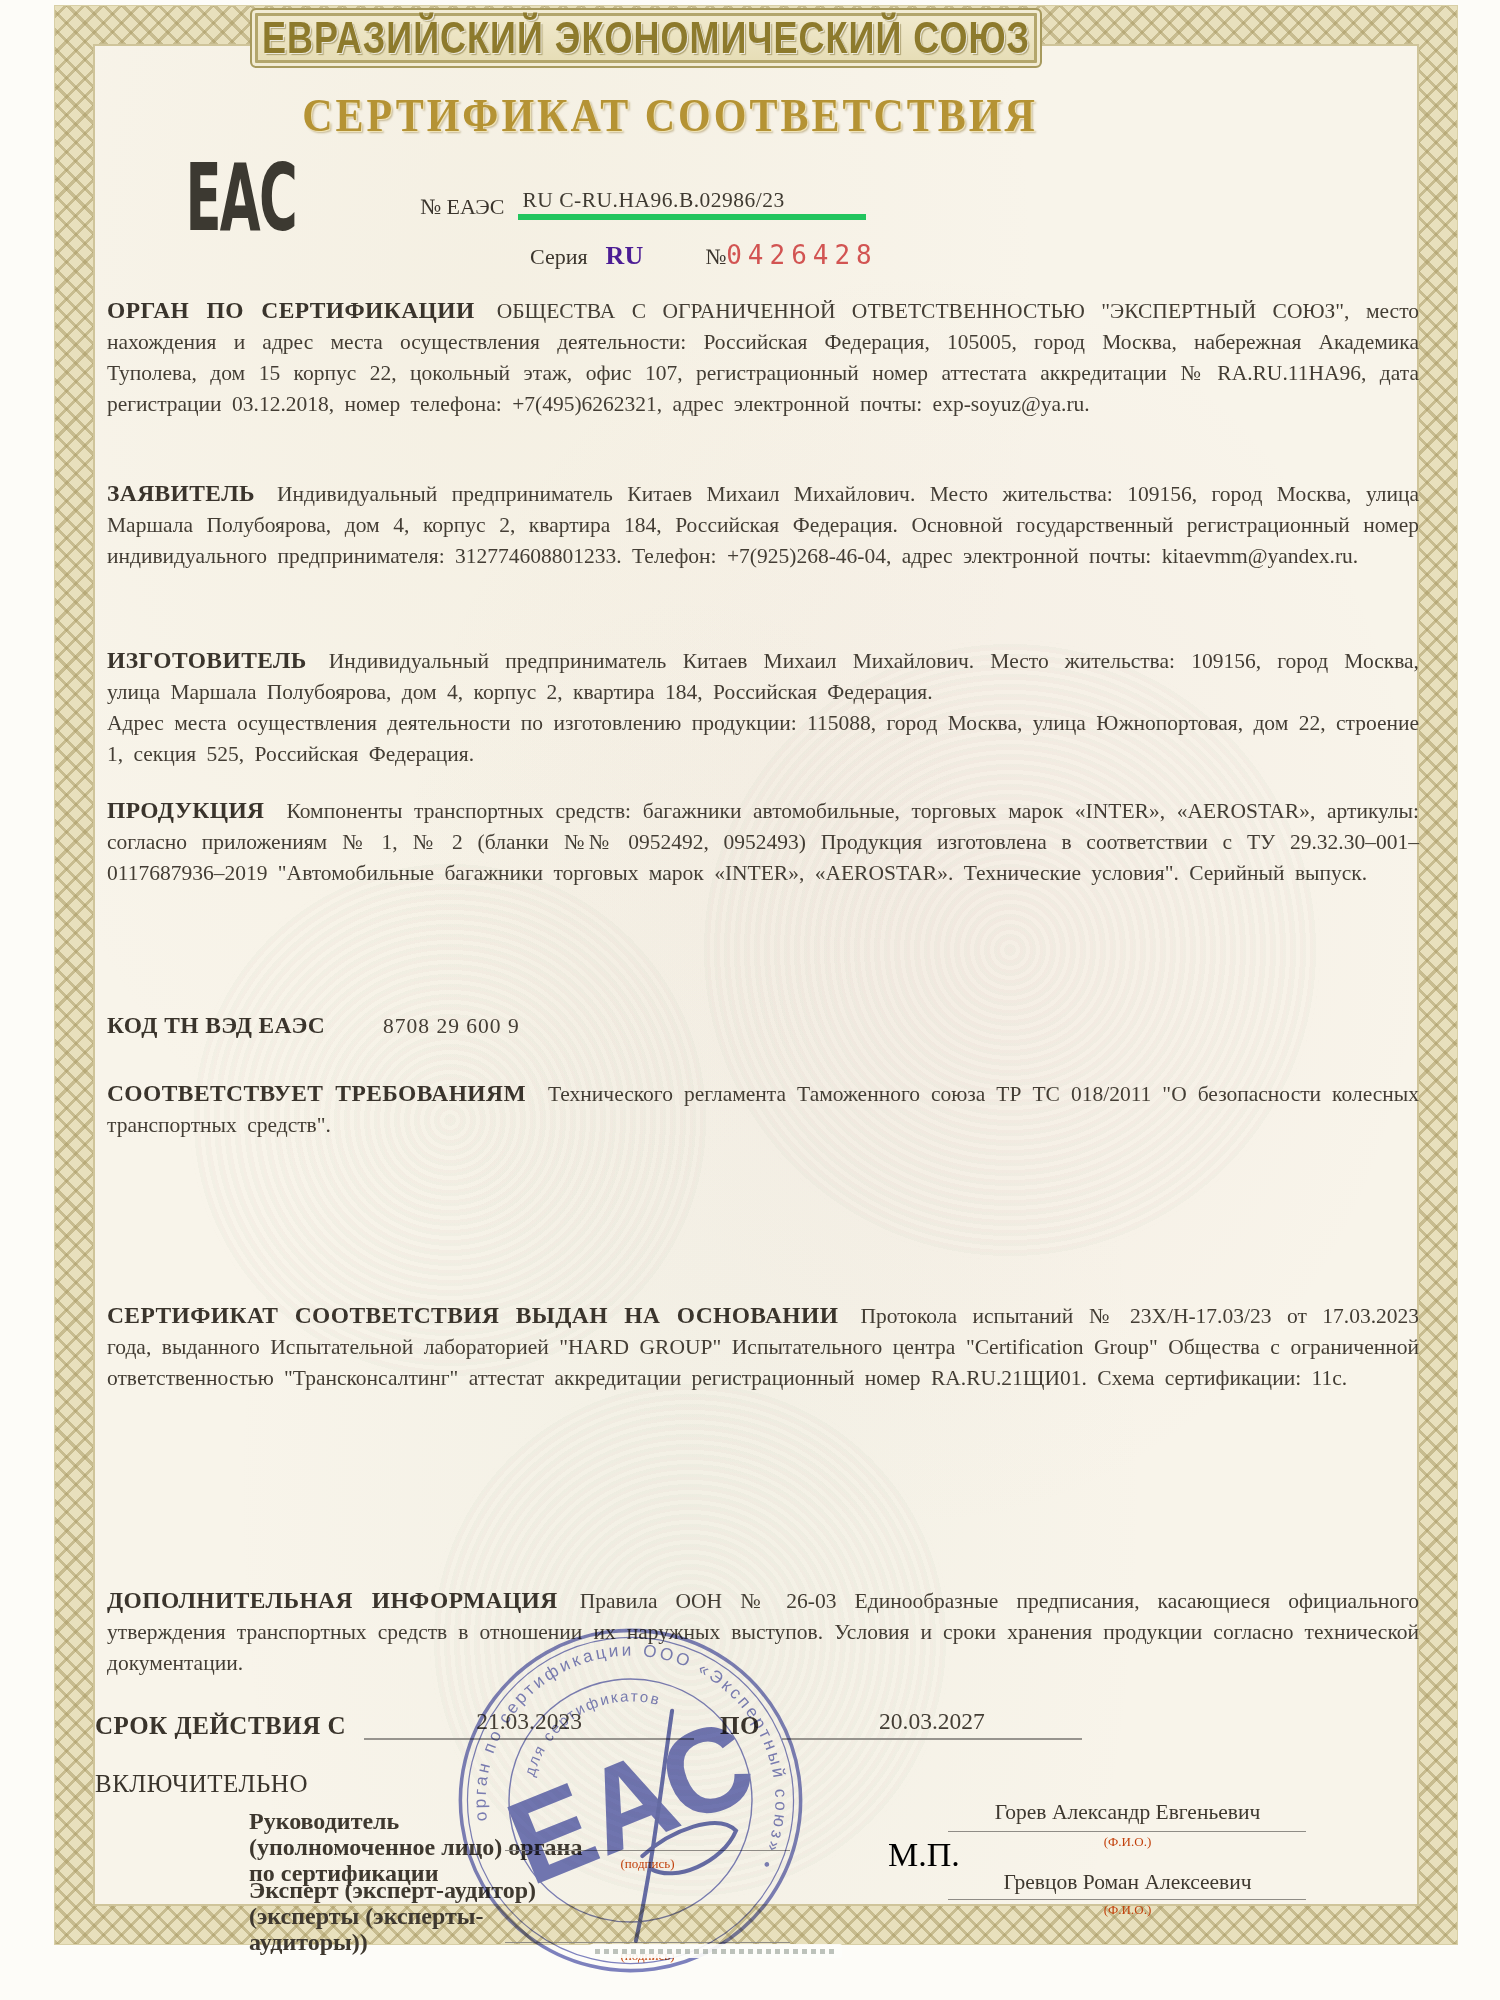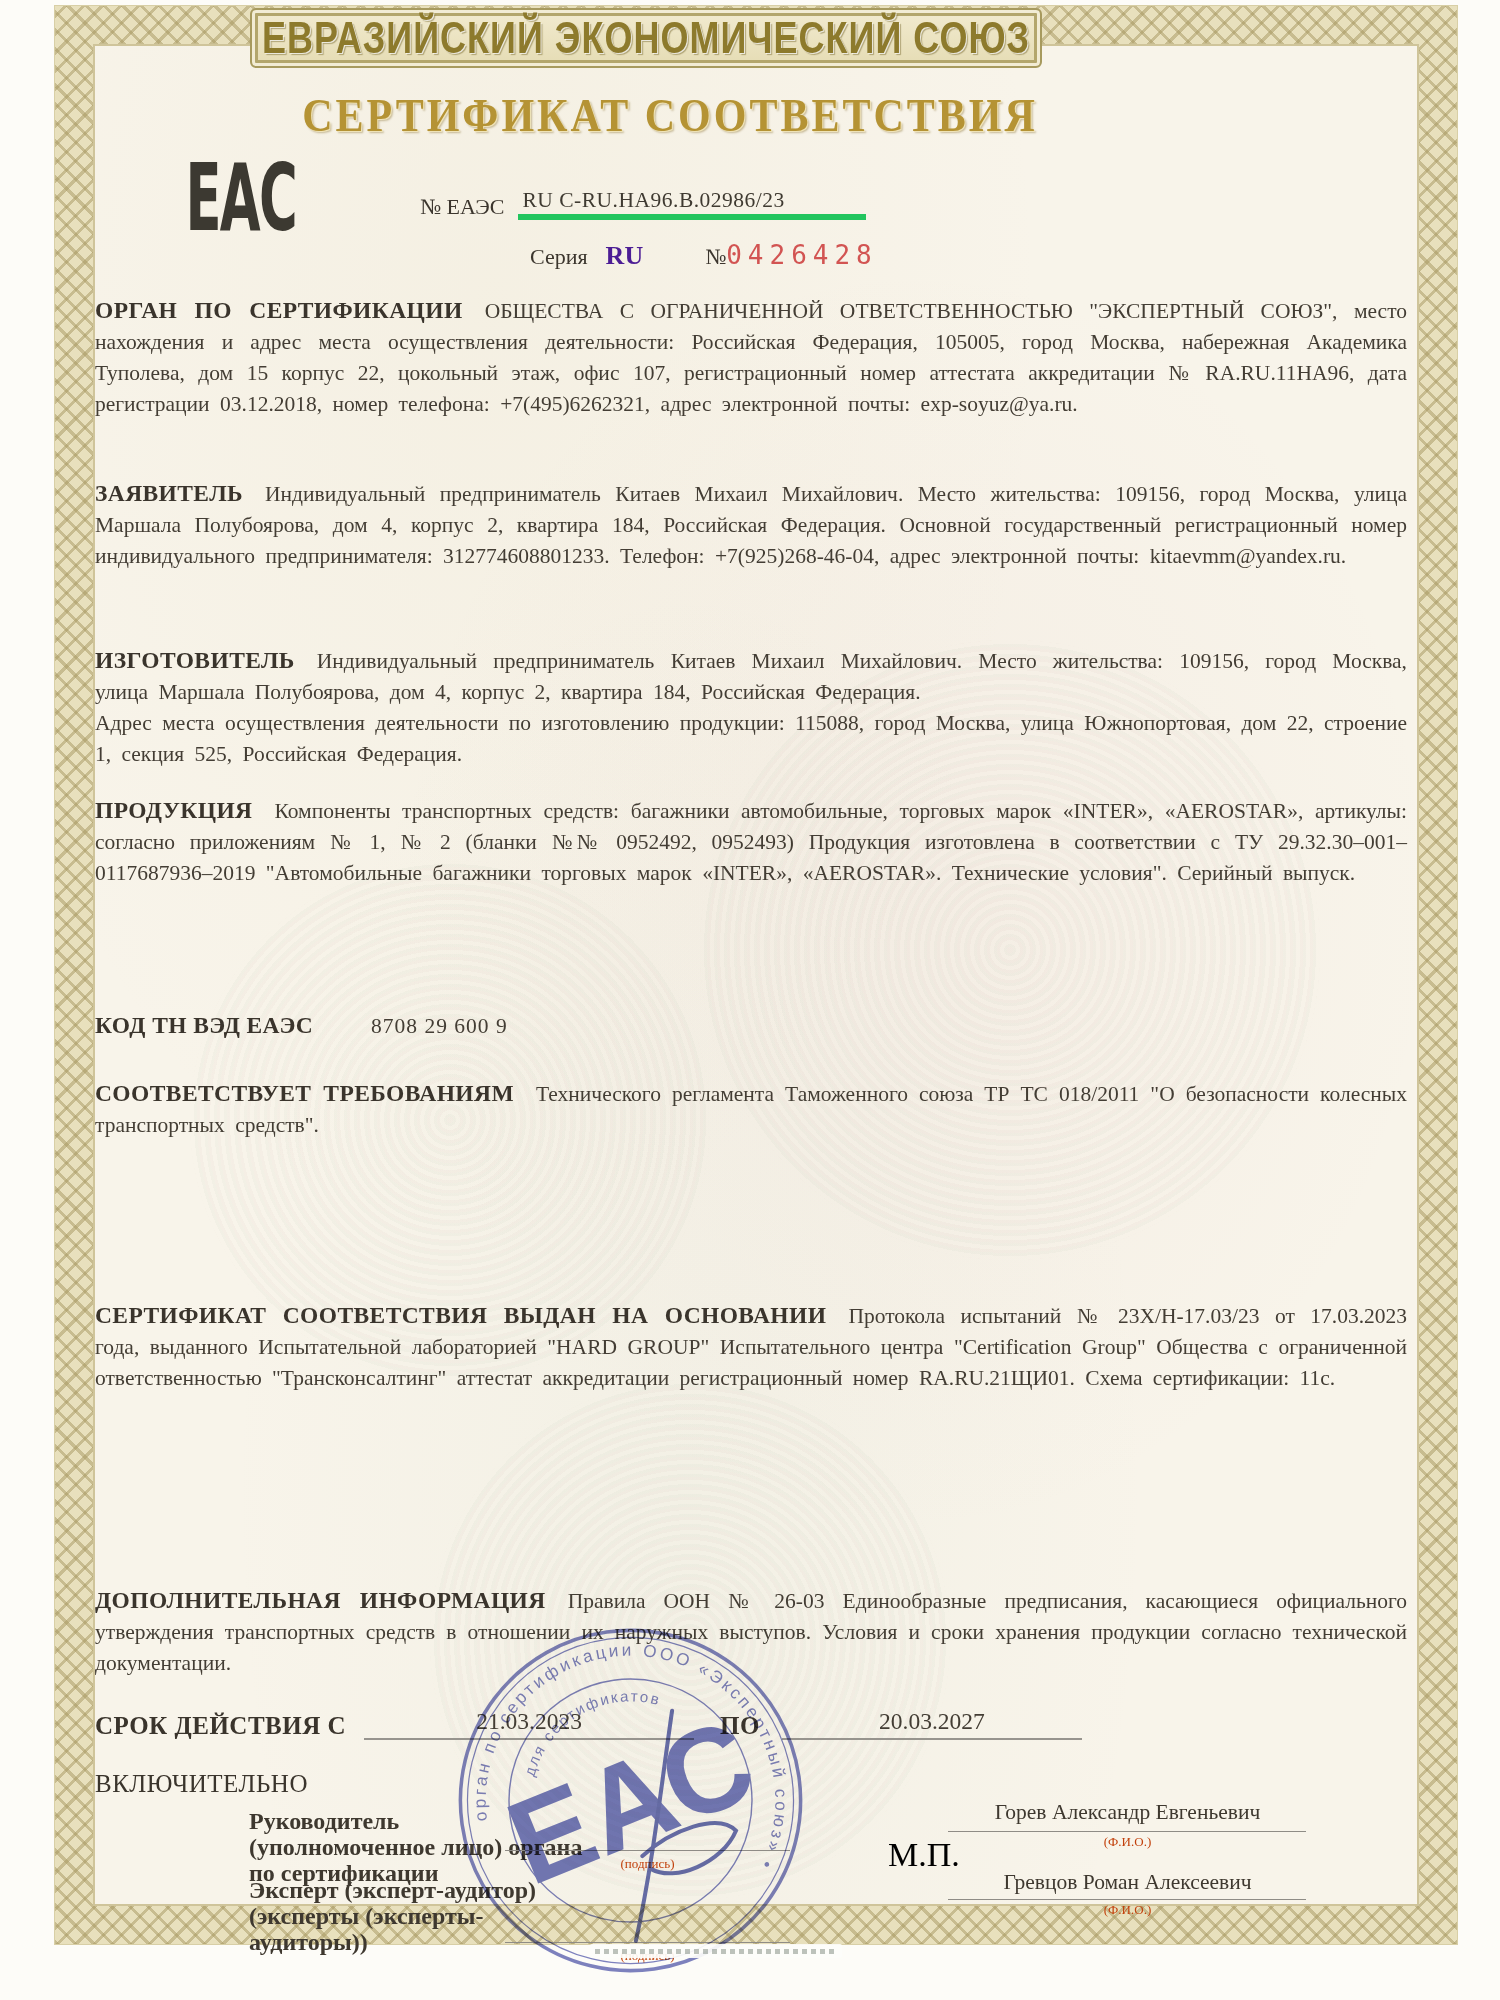--- a/index.html
+++ b/index.html
@@ -42,21 +42,21 @@
   .num-label{font-size:22px;color:#3c362e;margin-right:14px;}
   .num-value{display:inline-block;width:340px;font-size:21.5px;color:#3f3a31;
           border-bottom:6px solid #22c55e;padding:0 4px 1px 4px;letter-spacing:.5px;}
   .series-line{position:absolute;left:530px;top:240px;display:flex;align-items:baseline;}
   .series-label{font-size:22px;color:#3c362e;}
   .series-value{font-size:26px;font-weight:700;color:#4c1d95;margin-left:18px;}
   .blank-label{font-size:22px;color:#3c362e;margin-left:62px;}
   .blank-value{font-family:"DejaVu Sans Mono", monospace;font-size:26px;color:#d25452;
           letter-spacing:6px;margin-left:0;}
   
-  .sec{position:absolute;left:95px;width:1312px;}
+  .sec{position:absolute;left:95px;width:1312px;padding-left:12px;}
   .sec p{margin:0;font-size:21.5px;line-height:31px;text-align:justify;word-spacing:5px;}
   .sec-label{font-weight:700;font-size:23.5px;letter-spacing:.4px;color:#3a342c;margin-right:22px;}
   .kv{display:flex;align-items:baseline;}
   .kv .val{font-size:21.5px;letter-spacing:1px;margin-left:36px;}
   
   .validity{position:absolute;left:95px;top:1708px;width:1312px;display:flex;align-items:flex-end;}
   .validity .vlabel{font-weight:700;font-size:25px;letter-spacing:.5px;color:#3a342c;white-space:nowrap;}
   .date-box{border-bottom:2px solid #97948e;text-align:center;font-size:23.5px;padding-bottom:3px;}
   .date1{width:330px;margin-left:18px;}
   .date2{width:300px;margin-left:22px;}

